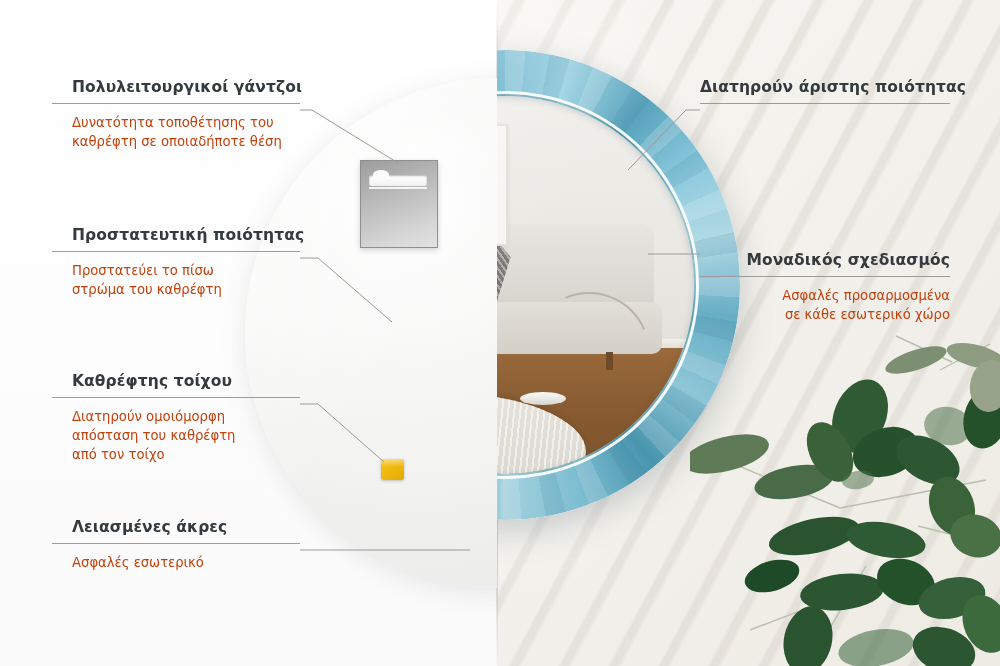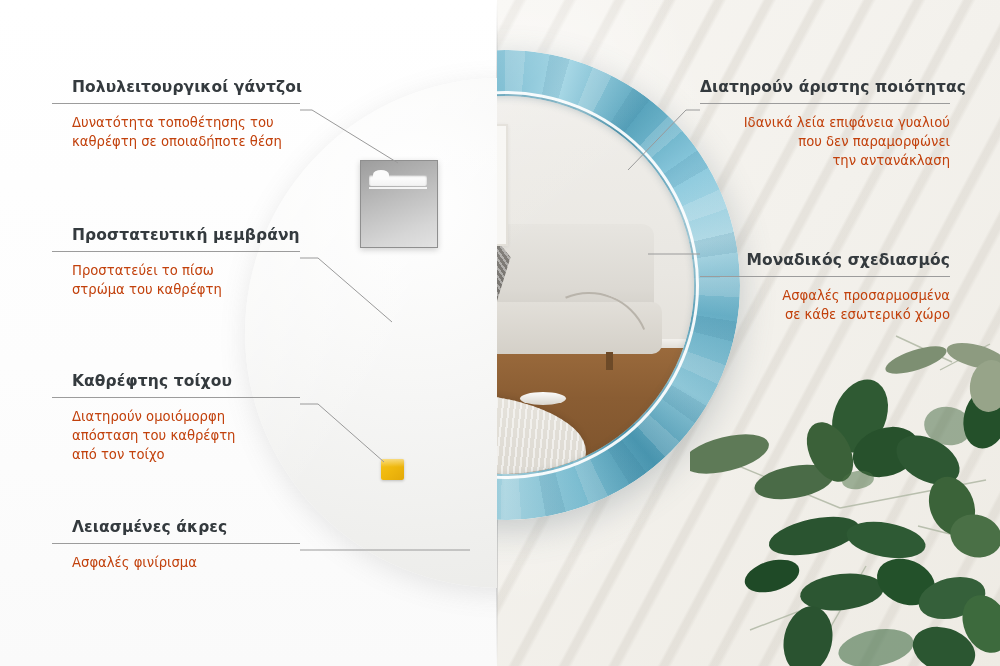--- a/index.html
+++ b/index.html
@@ -331,46 +331,43 @@
   </svg>
 
   <div class="callout left" style="left:52px;top:78px;width:248px;">
     <div class="c-title">Πολυλειτουργικοί γάντζοι</div>
     <div class="c-rule"></div>
     <div class="c-body" style="white-space:pre-line">Δυνατότητα τοποθέτησης του
 καθρέφτη σε οποιαδήποτε θέση</div>
   </div>
 
   <div class="callout left" style="left:52px;top:226px;width:248px;">
-    <div class="c-title">Προστατευτική μεμβράνη</div>
+    <div class="c-title">Προστατευτική ποιότητας</div>
     <div class="c-rule"></div>
     <div class="c-body" style="white-space:pre-line">Προστατεύει το πίσω
 στρώμα του καθρέφτη</div>
   </div>
 
   <div class="callout left" style="left:52px;top:372px;width:248px;">
     <div class="c-title">Καθρέφτης τοίχου</div>
     <div class="c-rule"></div>
     <div class="c-body" style="white-space:pre-line">Διατηρούν ομοιόμορφη
 απόσταση του καθρέφτη
 από τον τοίχο</div>
   </div>
 
   <div class="callout left" style="left:52px;top:518px;width:248px;">
     <div class="c-title">Λειασμένες άκρες</div>
     <div class="c-rule"></div>
-    <div class="c-body" style="white-space:pre-line">Ασφαλές φινίρισμα</div>
+    <div class="c-body" style="white-space:pre-line">Ασφαλές εσωτερικό</div>
   </div>
 
   <div class="callout right" style="left:700px;top:78px;width:250px;">
     <div class="c-title">Διατηρούν άριστης ποιότητας</div>
     <div class="c-rule"></div>
-    <div class="c-body" style="white-space:pre-line">Ιδανικά λεία επιφάνεια γυαλιού
-που δεν παραμορφώνει
-την αντανάκλαση</div>
   </div>
 
   <div class="callout right" style="left:700px;top:224px;width:250px;margin-top:27px;">
     <div class="c-title">Μοναδικός σχεδιασμός</div>
     <div class="c-rule"></div>
     <div class="c-body" style="white-space:pre-line">Ασφαλές προσαρμοσμένα
 σε κάθε εσωτερικό χώρο</div>
   </div>
 
 </div>

